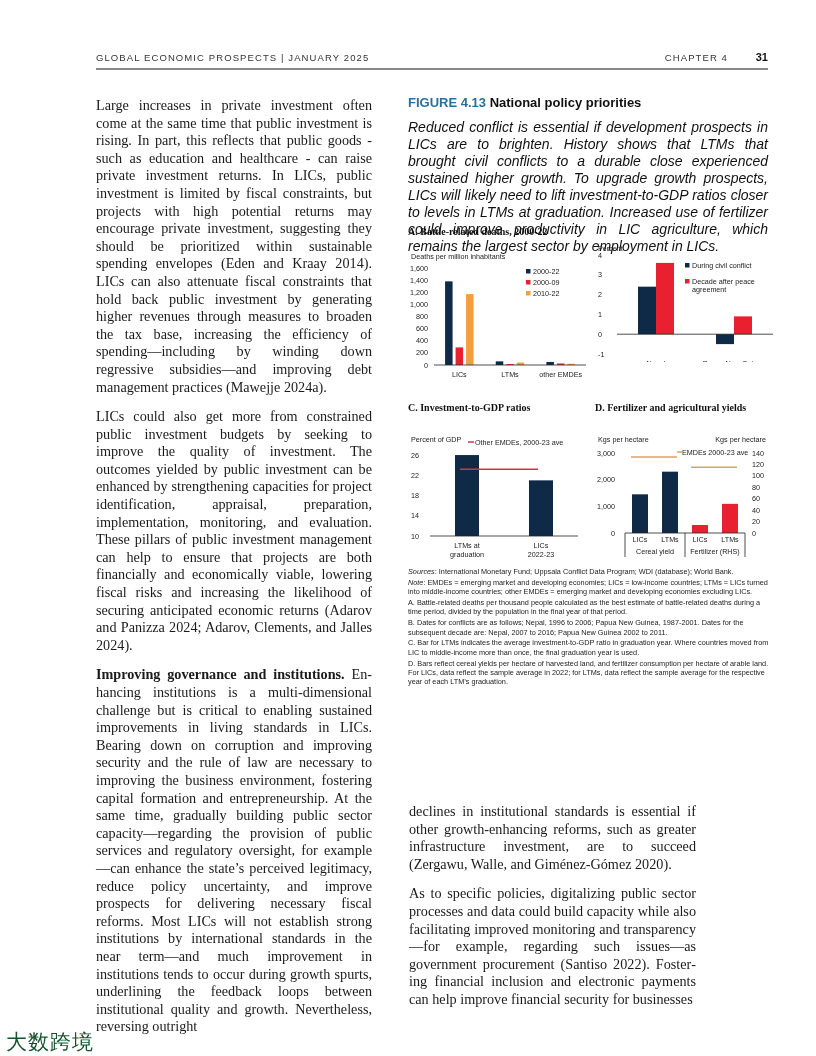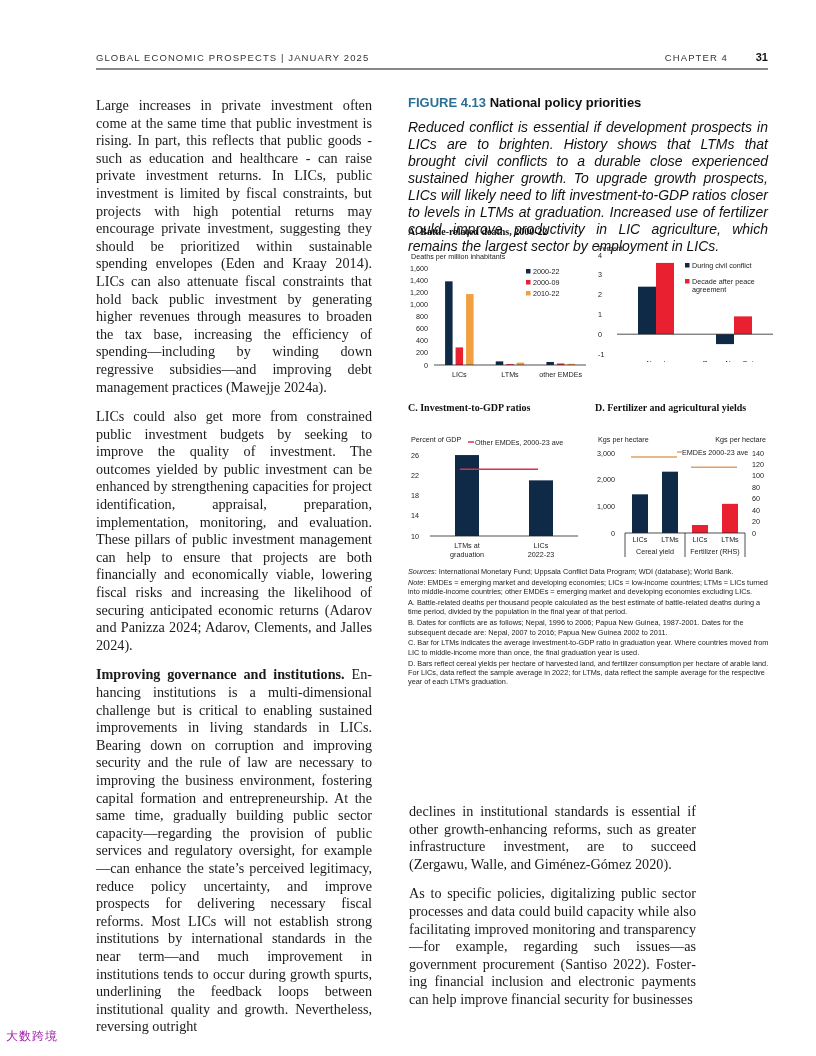--- a/index.html
+++ b/index.html
@@ -15,21 +15,21 @@
   .col-right-text p { margin: 0 0 12px 0; }
   .fig { position: absolute; left: 408px; top: 95px; width: 360px; font-family: "Liberation Sans", sans-serif; }
   .fig-title { font-size: 13px; font-weight: bold; color: #111; }
   .fig-title .num { color: #2b6f97; margin-top: 20px; }
   .fig-sub { font-size: 14px; font-style: italic; line-height: 17px; color: #111; margin-top: 9px; text-align: justify; }
   .panel { position: absolute; width: 180px; }
   .panel-title { font-size: 10px; font-weight: bold; color: #111; line-height: 10.5px; }
   .panel svg { display: block; }
   .notes { position: absolute; left: 408px; top: 567px; width: 362px; font-family: "Liberation Sans", sans-serif; font-size: 7.3px; line-height: 9.3px; color: #222; }
   .notes p { margin: 0 0 1.6px 0; }
-  .watermark { position: absolute; left: 6px; top: 1028px; font-family: "DejaVu Sans", sans-serif; font-size: 12px; color: #a21caf; letter-spacing: 1px; }
+  .watermark { position: absolute; left: 6px; top: 1028px; font-family: "DejaVu Sans", sans-serif; font-size: 21px; color: #14532d; letter-spacing: 1px; }
   svg text { font-family: "Liberation Sans", sans-serif; }
 </style>
 </head>
 <body>
 
 <div class="header">
   <span class="left">GLOBAL ECONOMIC PROSPECTS | JANUARY 2025</span>
   <span class="chap">CHAPTER 4</span>
   <span class="pg">31</span>
 </div>

